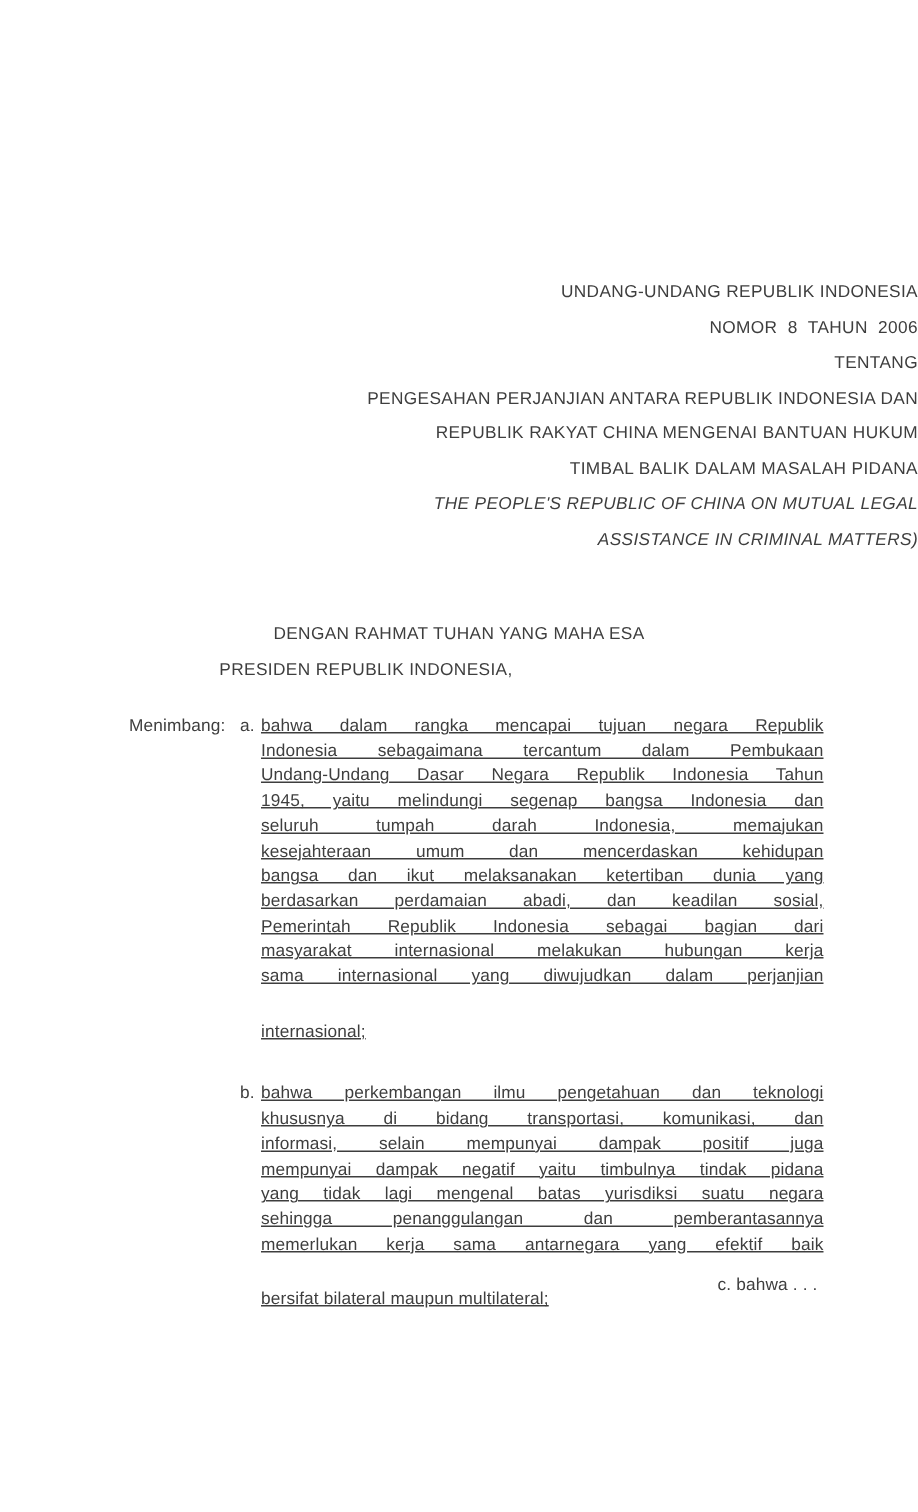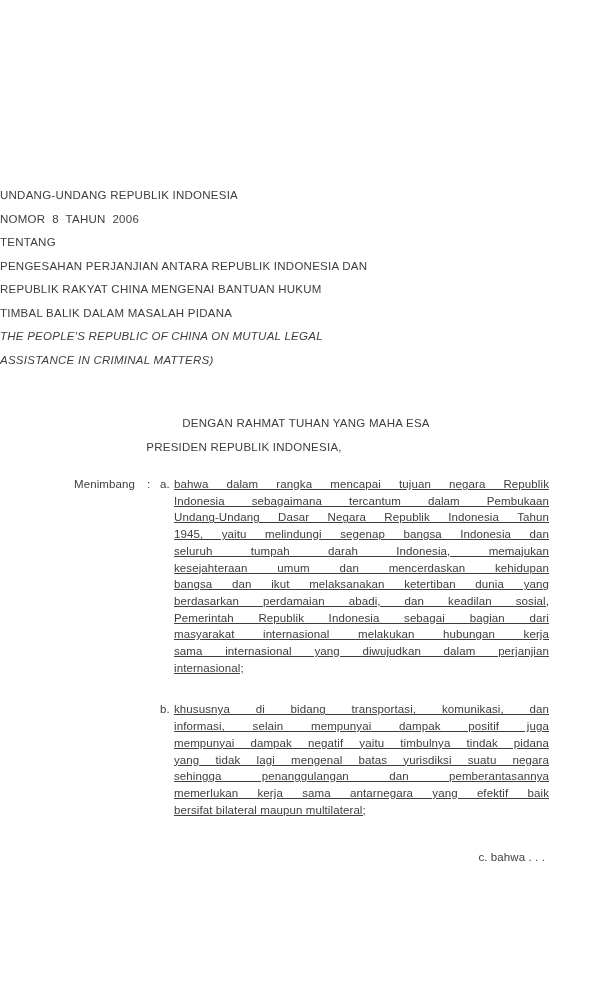--- a/index.html
+++ b/index.html
@@ -16,21 +16,21 @@
     font-family: "Liberation Sans", "DejaVu Sans", sans-serif;
     font-size: 11.5px;
     overflow: hidden;
   }
   
   .title-block {
     position: absolute;
     top: 184px;
     left: 0;
     width: 612px;
-    text-align: left;
+    text-align: right;
     line-height: 23.5px;
     letter-spacing: 0.25px;
   }
   .title-line {
     white-space: pre; 
   }
   .italic {
     font-style: italic;
   }
   .invocation-block {
@@ -55,21 +55,21 @@
   .consider {
     position: absolute;
     top: 476px;
     left: 70px;
     width: 479px;
     line-height: 16.7px;
     letter-spacing: 0.1px;
   }
   .consider-label {
     position: absolute;
-    left: 4px;
+    left: 16px;
     top: 0;
   }
   .consider-colon {
     position: absolute;
     left: 77px;
     top: 0;
   }
   .consider-items {
     margin-left: 90px;
   }
@@ -89,20 +89,21 @@
     min-width: 0;
     text-decoration: underline;
   }
   .jl {
     text-align: justify;
     text-align-last: justify;
   }
   .jl.end {
     text-align: justify;
     text-align-last: left;
+    margin-top: 20px;
   }
   
   .catchword {
     position: absolute;
     top: 849px;
     right: 67px;
     line-height: 16.7px;
     letter-spacing: 0.1px;
   }
 </style>
@@ -146,20 +147,21 @@
           <div class="jl">Pemerintah Republik Indonesia sebagai bagian dari</div>
           <div class="jl">masyarakat internasional melakukan hubungan kerja</div>
           <div class="jl">sama internasional yang diwujudkan dalam perjanjian</div>
           <div class="jl end">internasional;</div>
         </div>
       </div>
 
       <div class="consider-item">
         <span class="item-marker">b.</span>
         <div class="item-lines">
+          <div class="jl">bahwa perkembangan ilmu pengetahuan dan teknologi</div>
           <div class="jl">khususnya di bidang transportasi, komunikasi, dan</div>
           <div class="jl">informasi, selain mempunyai dampak positif juga</div>
           <div class="jl">mempunyai dampak negatif yaitu timbulnya tindak pidana</div>
           <div class="jl">yang tidak lagi mengenal batas yurisdiksi suatu negara</div>
           <div class="jl">sehingga penanggulangan dan pemberantasannya</div>
           <div class="jl">memerlukan kerja sama antarnegara yang efektif baik</div>
           <div class="jl end">bersifat bilateral maupun multilateral;</div>
         </div>
       </div>
 

